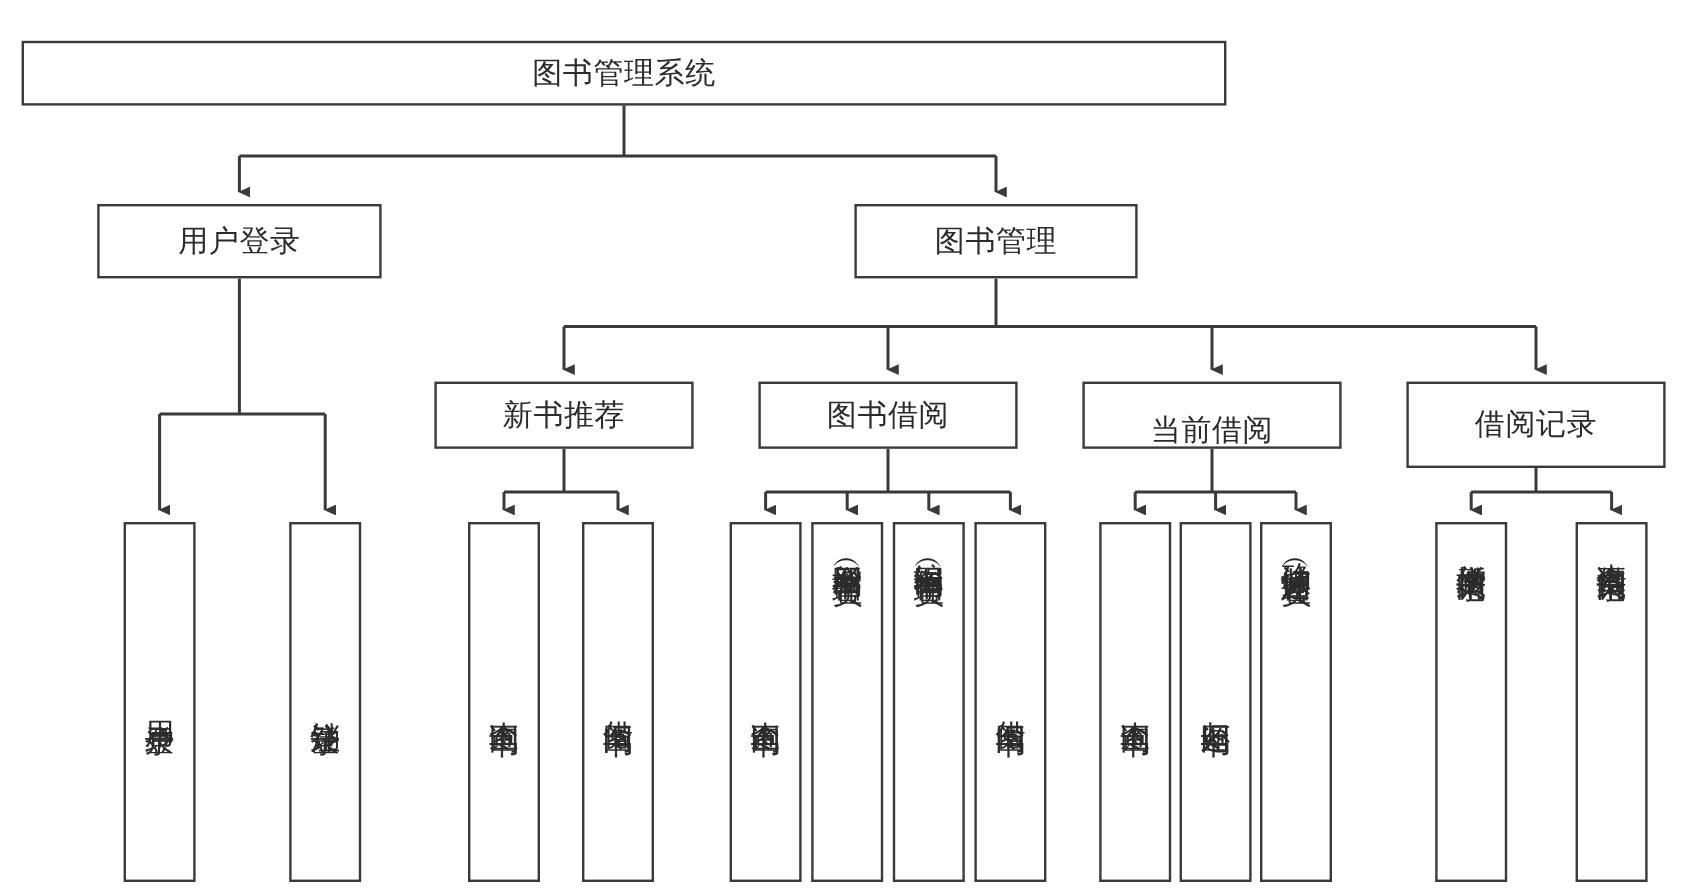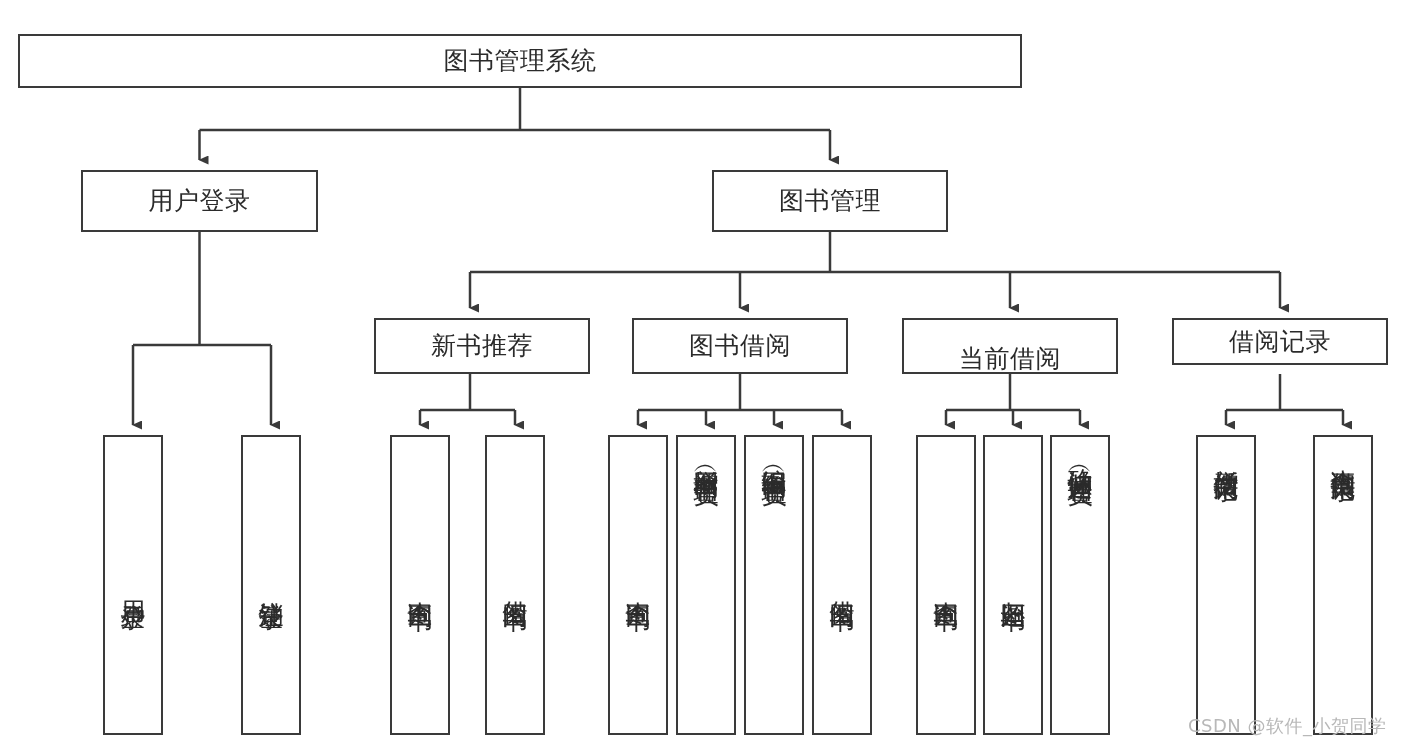--- a/index.html
+++ b/index.html
@@ -122,30 +122,30 @@
   <div id="node-layer">
       <div class="node" style="left: 18px; top: 14px; width: 1004px; height: 54px; margin-top: 20px;">
         <span class="node-label">图书管理系统</span>
       </div>
       <div class="node" style="left: 81px; top: 170px; width: 237px; height: 62px;">
         <span class="node-label">用户登录</span>
       </div>
       <div class="node" style="left: 712px; top: 170px; width: 236px; height: 62px;">
         <span class="node-label">图书管理</span>
       </div>
-      <div class="node" style="left: 362px; top: 318px; width: 216px; height: 56px; margin-left: 12px;">
+      <div class="node" style="left: 362px; top: 318px; width: 216px; height: 56px;">
         <span class="node-label">新书推荐</span>
       </div>
       <div class="node" style="left: 632px; top: 318px; width: 216px; height: 56px; align-items: center;">
         <span class="node-label">图书借阅</span>
       </div>
       <div class="node" style="left: 902px; top: 318px; width: 216px; height: 56px; align-items: flex-end;">
         <span class="node-label">当前借阅</span>
       </div>
-      <div class="node" style="left: 1172px; top: 318px; width: 216px; height: 47px;">
+      <div class="node" style="left: 1172px; top: 318px; width: 216px; height: 72px;">
         <span class="node-label">借阅记录</span>
       </div>
       <div class="node leaf leaf-center" style="left: 103px; top: 435px; width: 60px; height: 300px;">
         <span class="node-label">用户登录</span>
       </div>
       <div class="node leaf leaf-center" style="left: 241px; top: 435px; width: 60px; height: 300px;">
         <span class="node-label">注销登录</span>
       </div>
       <div class="node leaf leaf-center" style="left: 390px; top: 435px; width: 60px; height: 300px;">
         <span class="node-label">查询图书</span>
@@ -175,15 +175,14 @@
         <span class="node-label">确认归还（管理员）</span>
       </div>
       <div class="node leaf" style="left: 1196px; top: 435px; width: 60px; height: 300px;">
         <span class="node-label">新增借阅记录</span>
       </div>
       <div class="node leaf" style="left: 1313px; top: 435px; width: 60px; height: 300px;">
         <span class="node-label">查询借阅记录</span>
       </div>
     </div>
 
-  <div class="watermark">CSDN @软件_小贺同学</div>
 
 </div>
 
 </body></html>

